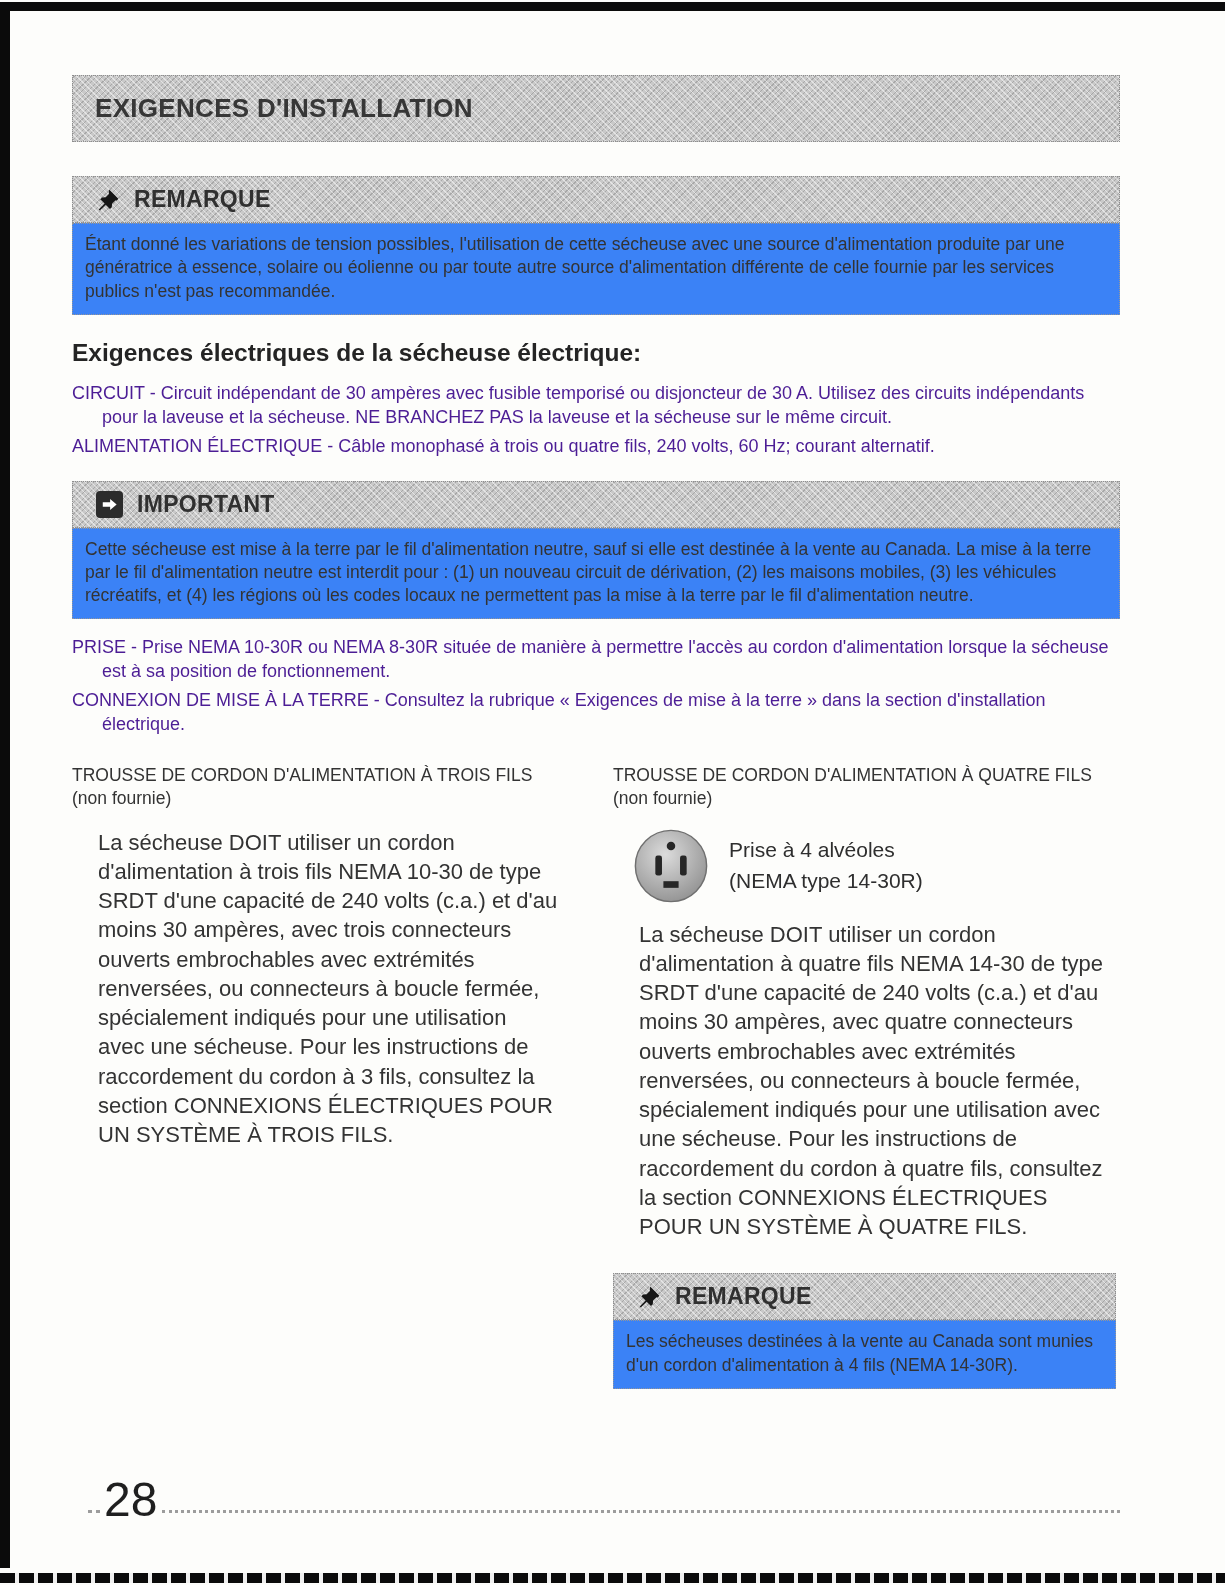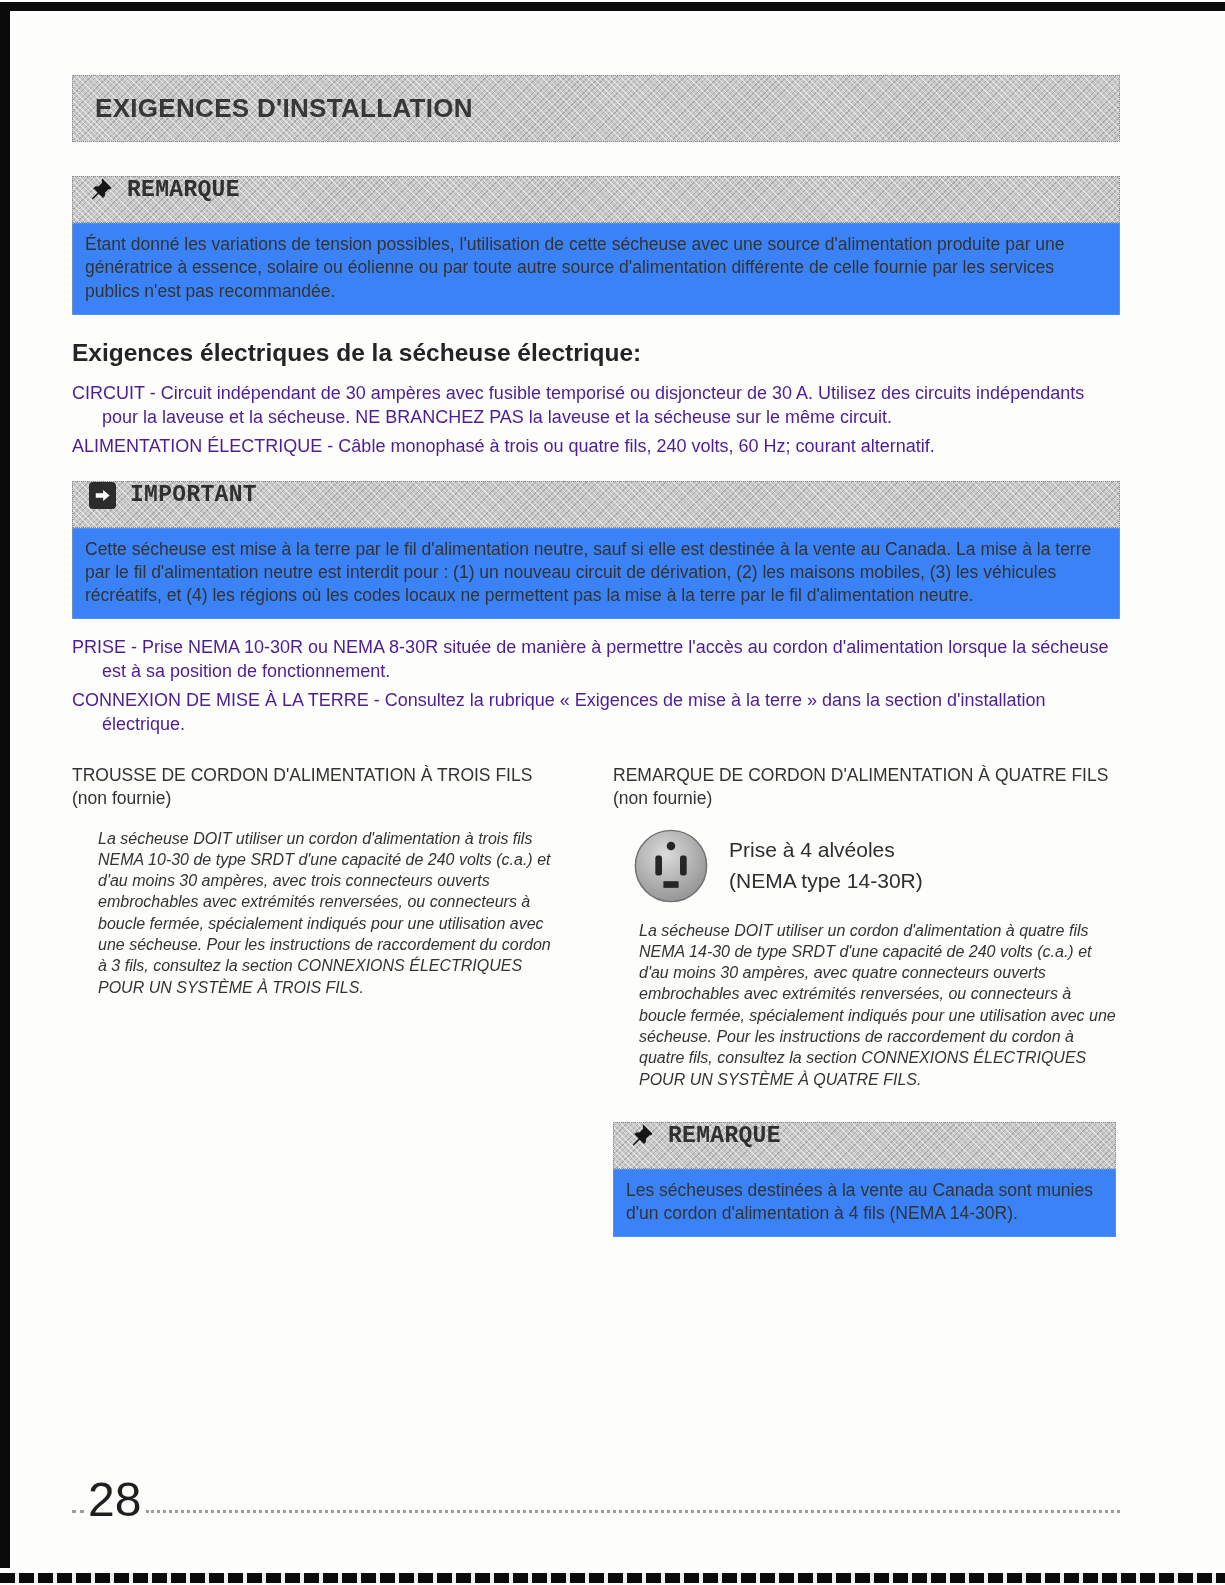--- a/index.html
+++ b/index.html
@@ -27,21 +27,21 @@
       repeating-linear-gradient(-45deg, rgba(80,80,80,.28)   0 1px, rgba(0,0,0,0) 1px 4px);
     border:1px dotted #8e8e8e;
   }
   .title-banner {
     height:67px; display:flex; align-items:center;
     padding-left:22px; margin-bottom:34px;
   }
   .title-banner span { font-size:26px; font-weight:bold; color:#373737; letter-spacing:.3px; }
 
   .note-banner {
-    height:47px; display:flex; align-items:flex-start; gap:14px; padding-left:16px;font-family:Liberation Mono, monospace;
+    height:47px; display:flex; align-items:center; gap:14px; padding-left:23px;
   }
   .note-label { font-size:23px; font-weight:bold; color:#303030; letter-spacing:.3px; }
   .note-box {
     border:1px dotted #979797; background:#3b82f6;
     padding:9px 12px 11px; font-size:17.5px; line-height:1.33; color:#333;
   }
   .pin-icon svg   { width:24px; height:24px; display:block; }
   .imp-icon {
     width:27px; height:27px; border-radius:4px; background:#2c2c2c;
     display:flex; align-items:center; justify-content:center;
@@ -61,26 +61,26 @@
   .col-left  { width:487px; }
   .col-right { width:503px; }
   .col-title { font-size:17.5px; line-height:1.3; color:#333; margin-bottom:18px; }
   .col-title span { display:block; }
 
   .outlet-row { display:flex; align-items:center; gap:20px; margin:0 0 16px 20px; }
   .outlet-icon svg { width:76px; height:76px; display:block; }
   .outlet-label { font-size:21px; line-height:1.45; color:#2e2e2e; }
   .outlet-label span { display:block; }
 
-  .col-body { font-size:16px; line-height:1.33; color:#333; padding-left:26px;font-style:italic; }
+  .col-body { font-size:22px; line-height:1.33; color:#333; padding-left:26px; }
 
   .col-note { margin-top:32px; }
 
   .page-footer {
-    position:absolute; left:72px; right:105px; top:1476px;
+    position:absolute; left:88px; right:105px; top:1476px;
     display:flex; align-items:flex-end;
   }
   .page-number { font-size:48px; line-height:1; color:#1f1f1f; margin:0 5px 0 4px; }
   .dots { border-bottom:3px dotted #9c9c9c; margin-bottom:11px; }
   .dots-short { width:12px; }
   .dots-long  { flex:1; }
 </style>
 </head>
 <body>
 
@@ -131,21 +131,21 @@
     <div class="col-left">
       <p class="col-title">
         <span>TROUSSE DE CORDON D'ALIMENTATION À TROIS FILS</span>
         <span>(non fournie)</span>
       </p>
       <p class="col-body">La sécheuse DOIT utiliser un cordon d'alimentation à trois fils NEMA 10-30 de type SRDT d'une capacité de 240 volts (c.a.) et d'au moins 30 ampères, avec trois connecteurs ouverts embrochables avec extrémités renversées, ou connecteurs à boucle fermée, spécialement indiqués pour une utilisation avec une sécheuse. Pour les instructions de raccordement du cordon à 3 fils, consultez la section CONNEXIONS ÉLECTRIQUES POUR UN SYSTÈME À TROIS FILS.</p>
     </div>
 
     <div class="col-right">
       <p class="col-title">
-        <span>REMARQUE DE CORDON D'ALIMENTATION À QUATRE FILS</span>
+        <span>TROUSSE DE CORDON D'ALIMENTATION À QUATRE FILS</span>
         <span>(non fournie)</span>
       </p>
       <div class="outlet-row">
         <span class="outlet-icon">
           <svg viewBox="0 0 80 80">
             <defs>
               <radialGradient id="g4" cx="42%" cy="34%" r="75%">
                 <stop offset="0%" stop-color="#dcdcdc"></stop>
                   <stop offset="100%" stop-color="#8d8d8d"></stop>
               </radialGradient>

